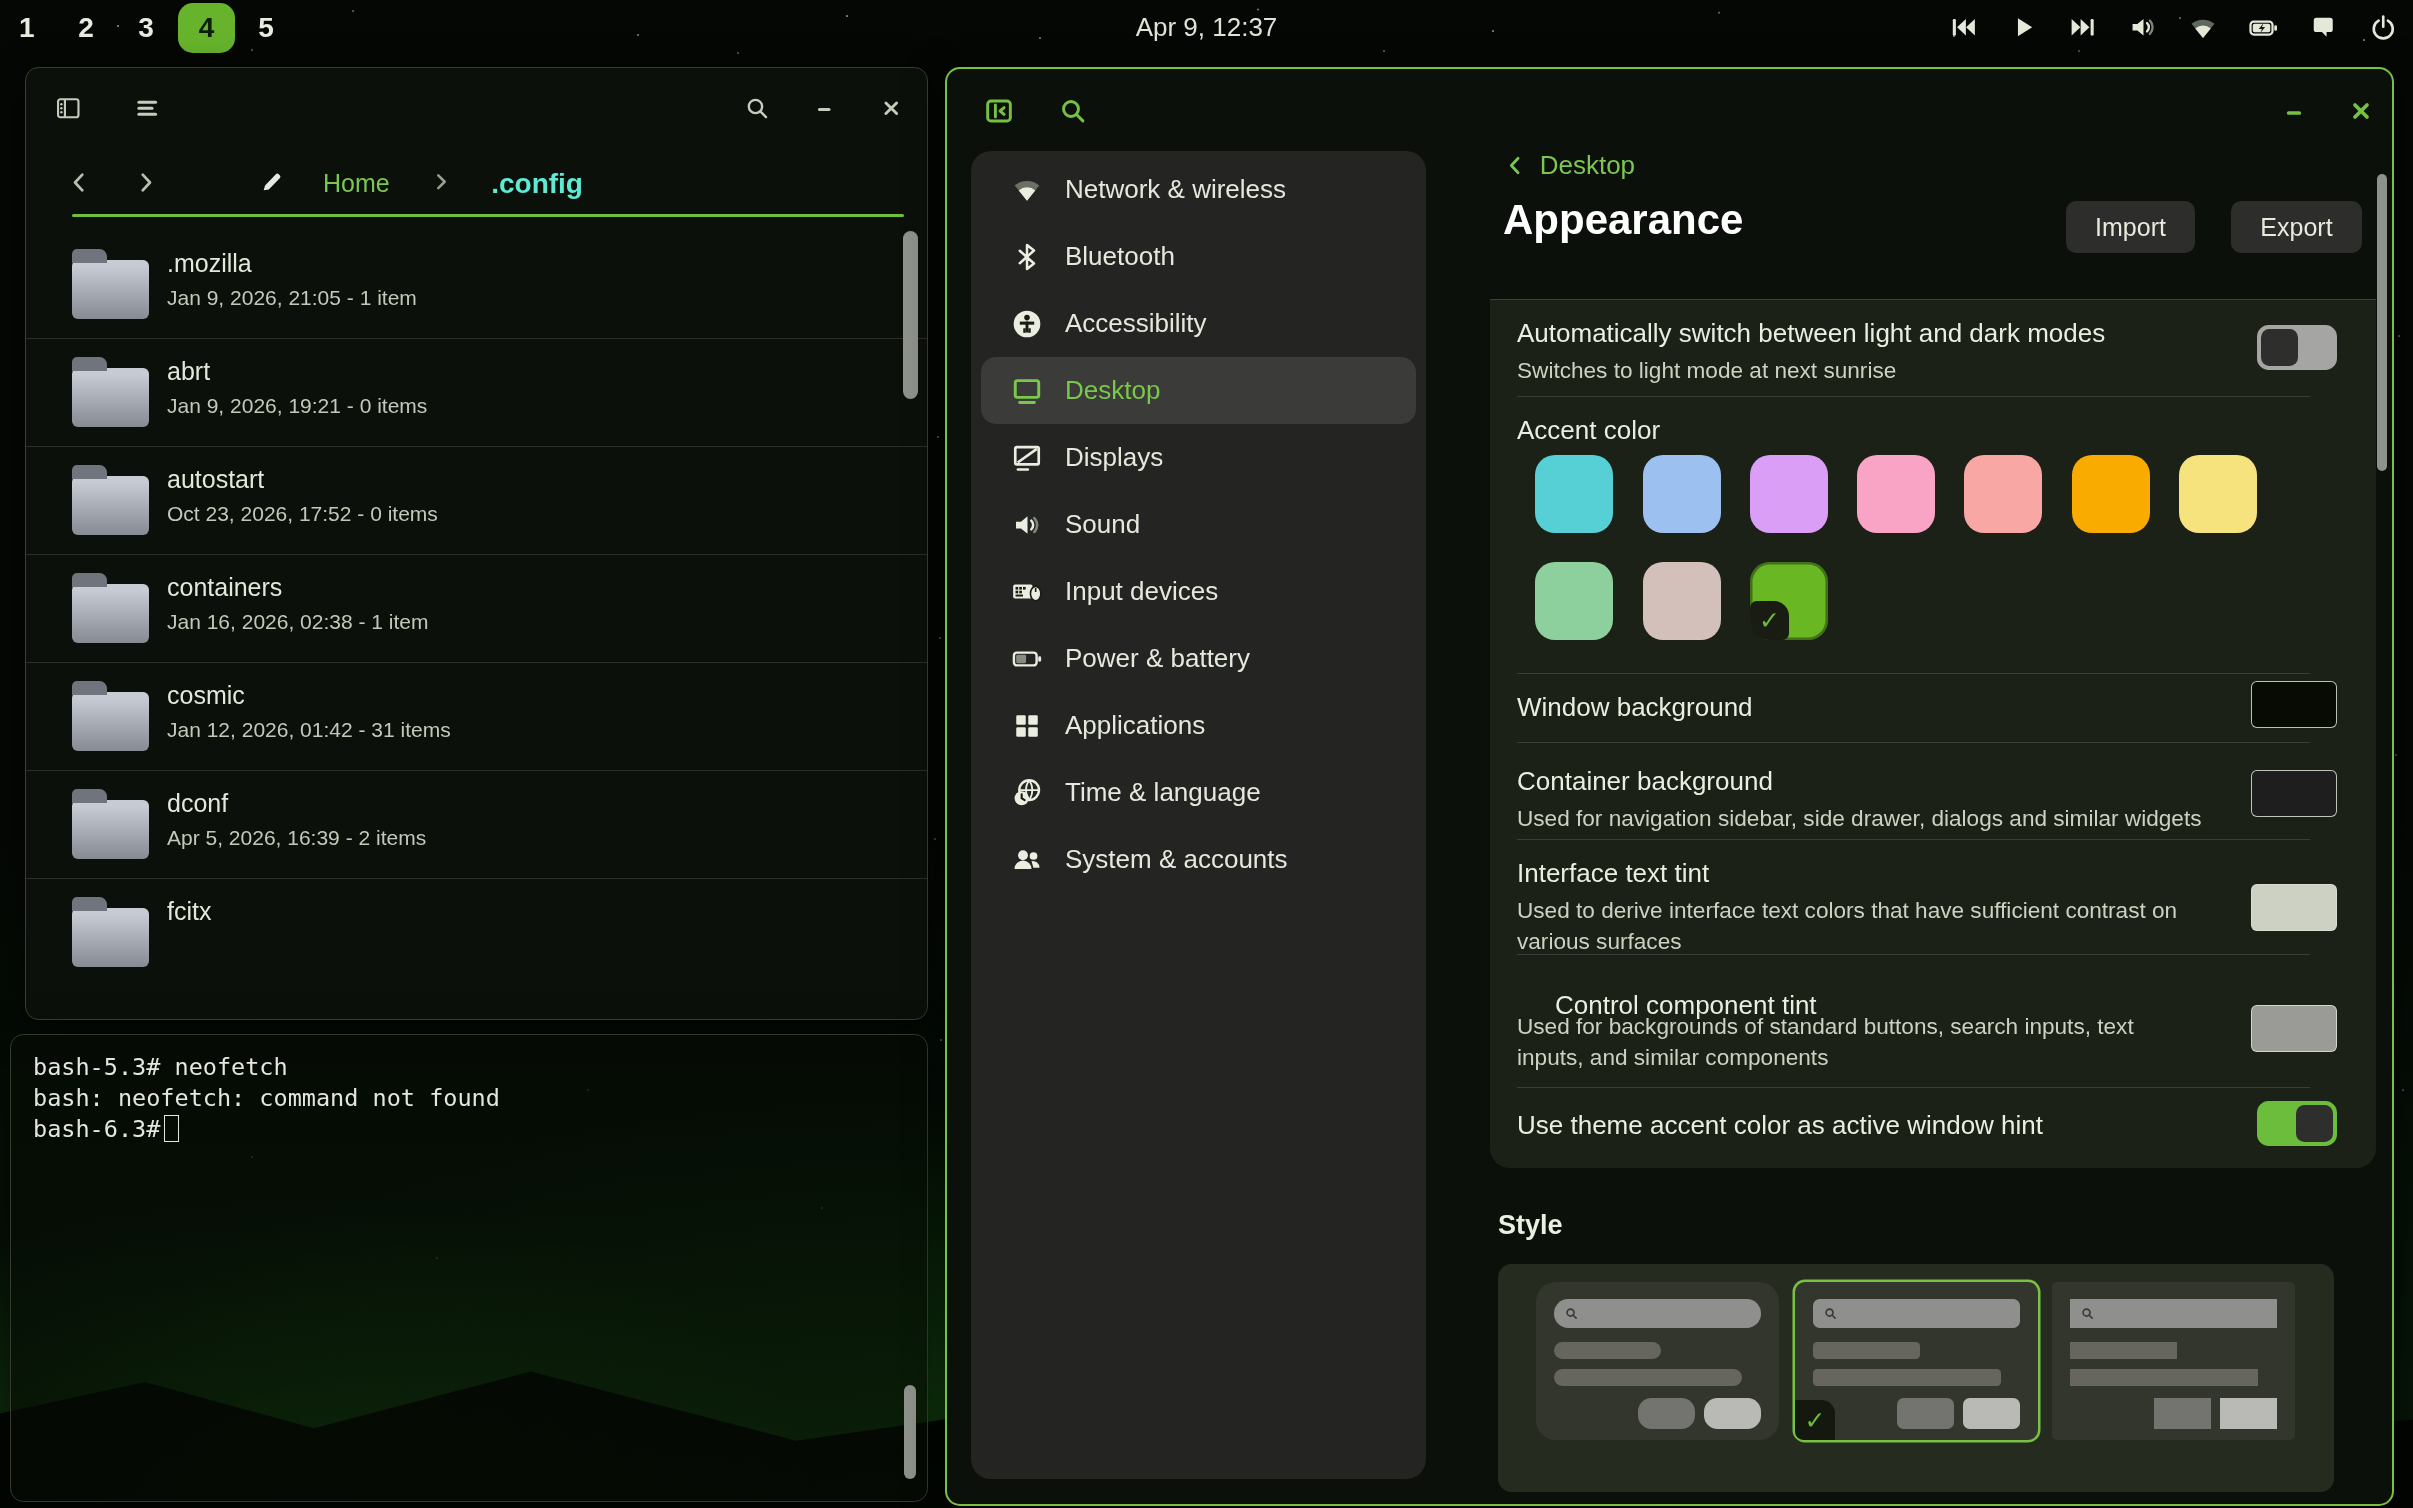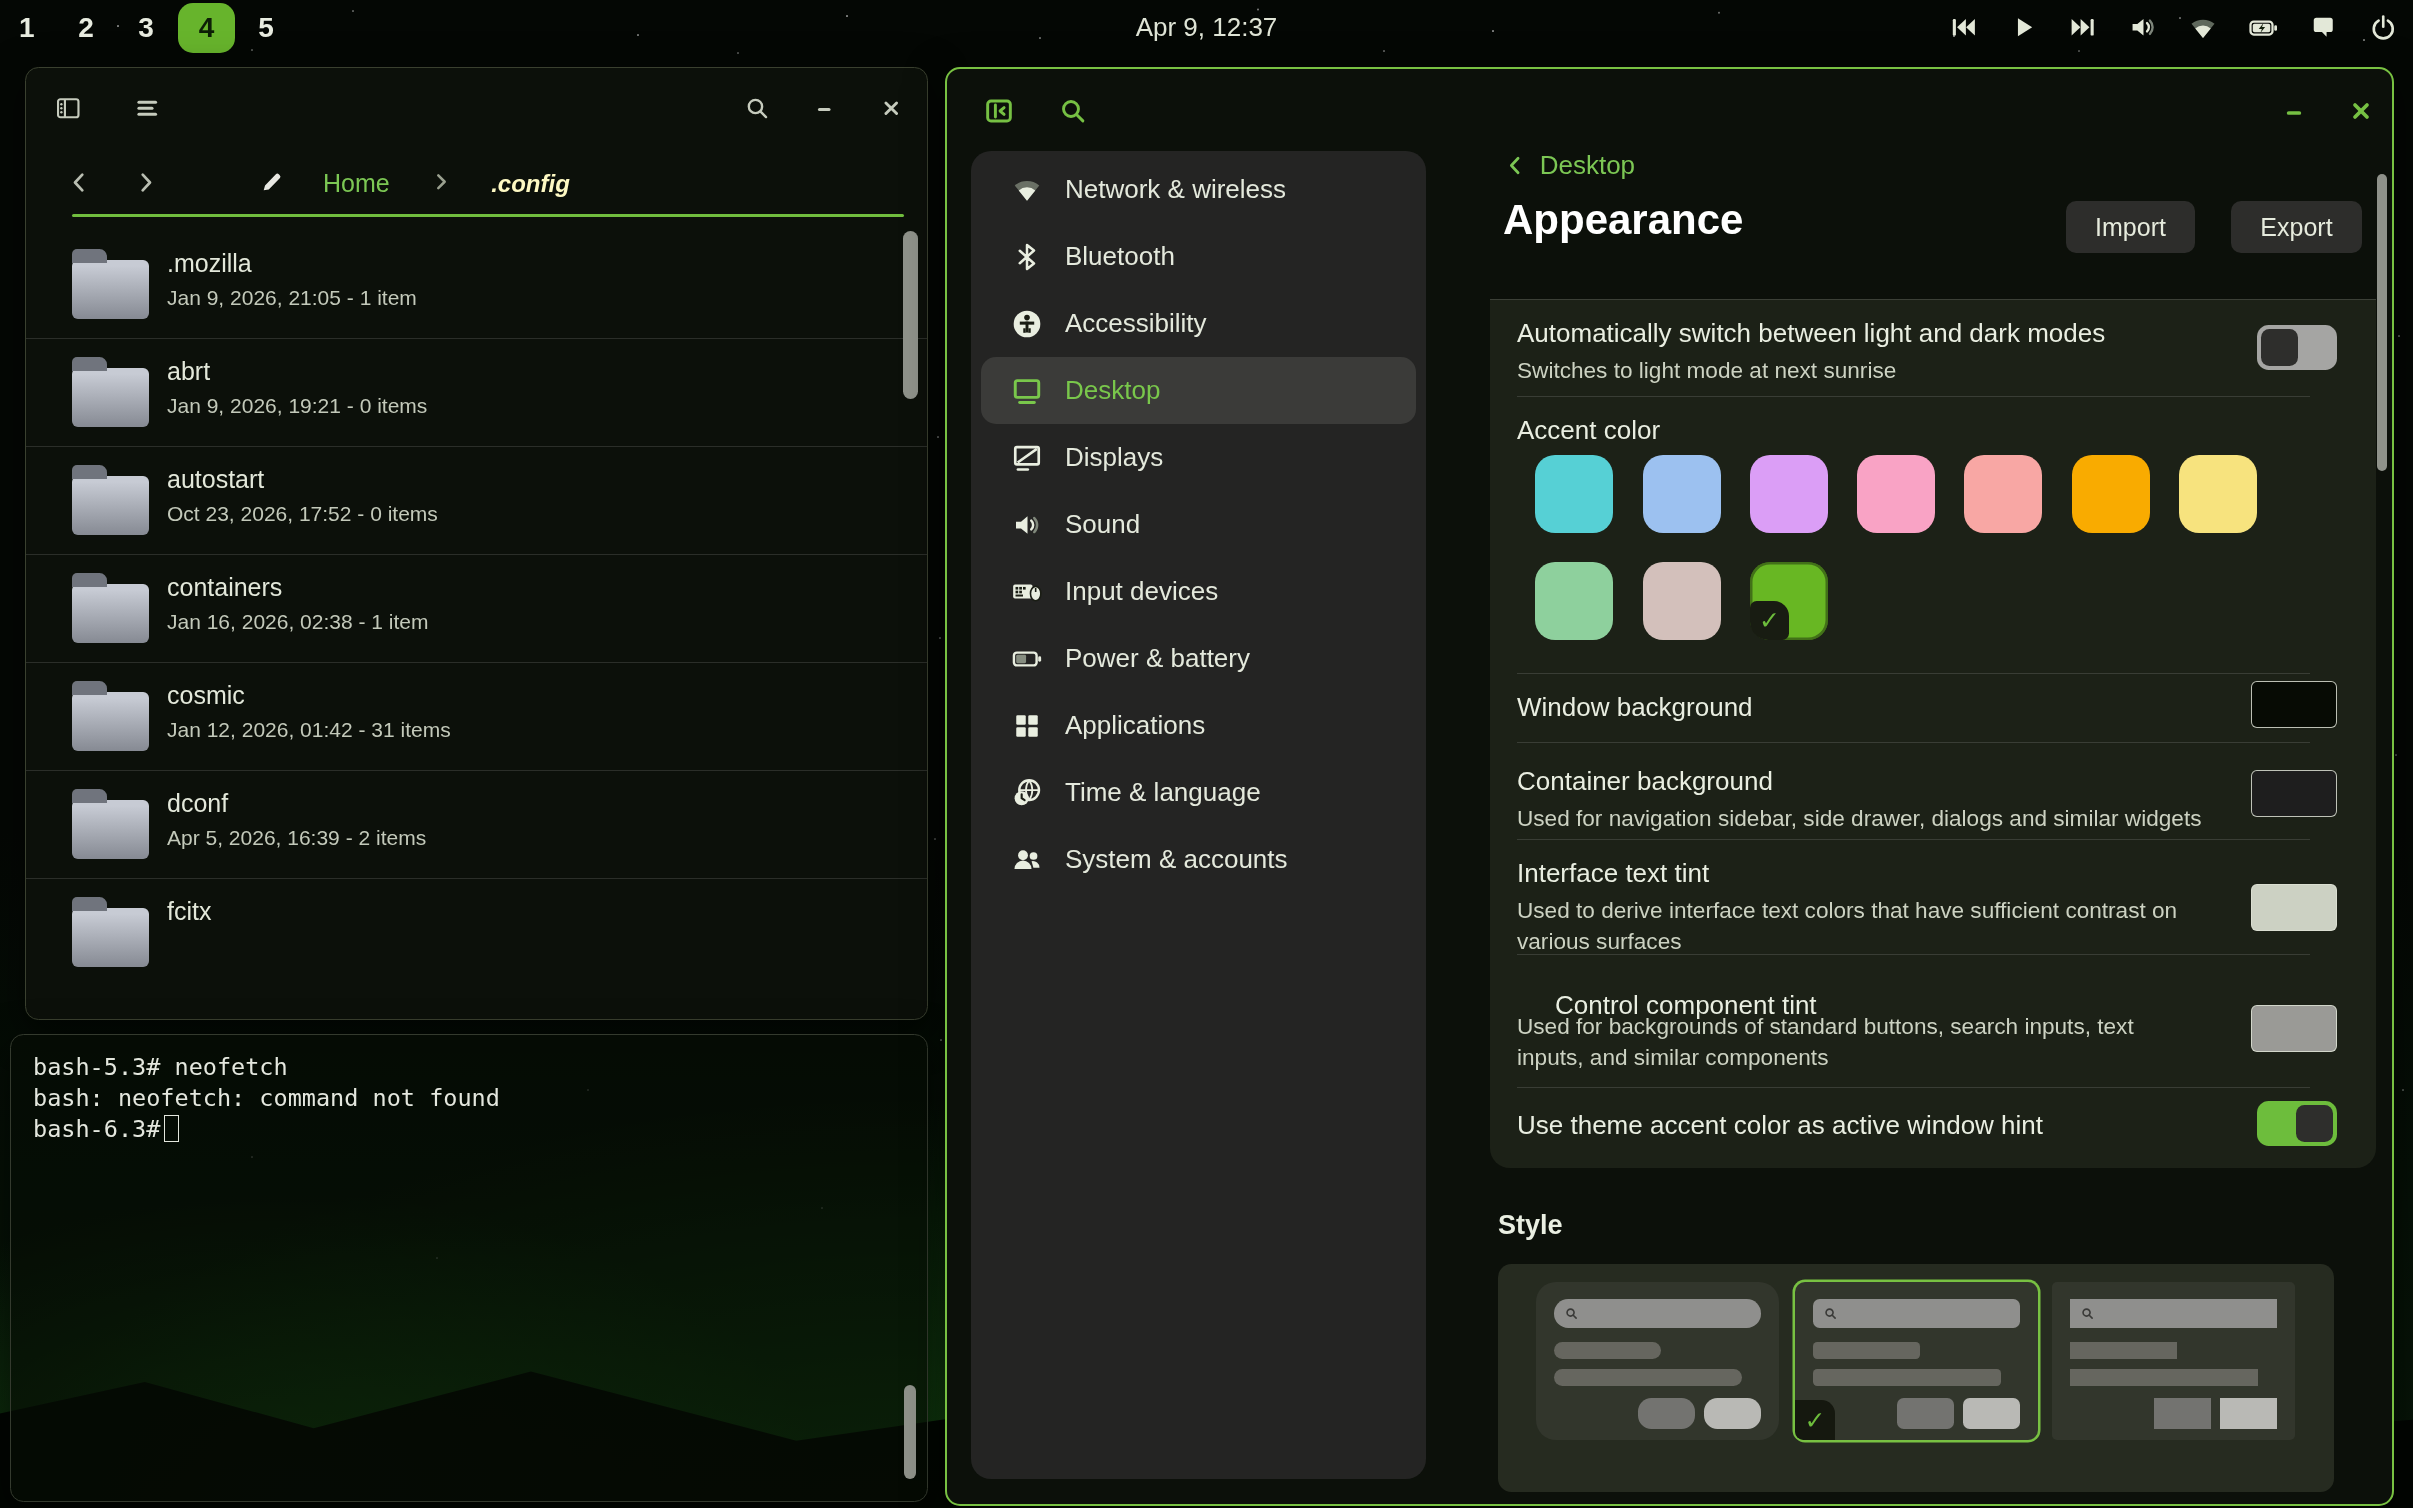--- a/index.html
+++ b/index.html
@@ -34,21 +34,21 @@
   .ws-pill{position:absolute;left:178px;top:2.5px;width:57px;height:50px;border-radius:15px;background:#67b42c;
            display:flex;align-items:center;justify-content:center;font-size:28px;font-weight:700;color:#0d1f06;}
   .clock{position:absolute;top:0;left:1081px;width:251px;height:55px;display:flex;align-items:center;justify-content:center;
          font-size:26px;color:#dfe4d6;}
   .tray{position:absolute;top:0;right:15px;height:55px;display:flex;align-items:center;gap:30px;}
   .tray .ticon{width:30px;height:30px;display:flex;align-items:center;justify-content:center;}
   
   .fh-icon{position:absolute;width:30px;height:30px;color:#c6cbbd;display:flex;align-items:center;justify-content:center;}
   .crumbs{position:absolute;left:40px;top:96px;height:39px;display:flex;align-items:center;gap:39px;}
   .crumb-home{font-size:25px;color:#7cc754;}
-  .crumb-cur{font-size:24px;font-weight:700;color:#fef9c3;font-style:italic;}
+  .crumb-cur{font-size:28px;font-weight:700;color:#5eead4;}
   .underline{position:absolute;left:46px;top:146px;width:832px;height:2.5px;background:#71bd3e;border-radius:1.7px;}
   
   .flist{position:absolute;left:0;top:163px;width:901px;}
   .frow{position:relative;height:107px;}
   .frow + .frow{border-top:0.8px solid rgba(255,255,255,.13);}
   .folder{position:absolute;left:46px;top:28.5px;width:77px;height:59px;border-radius:5.9px;background:linear-gradient(#c7cbd4 10%,#868a93);}
   .folder::before{content:"";position:absolute;top:-11px;left:0;width:35px;height:14.2px;border-radius:5px 7.5px 0 0;background:#70747d;}
   .fname{position:absolute;left:141px;top:18.4px;font-size:25px;color:#e3e8da;}
   .fmeta{position:absolute;left:141px;top:55px;font-size:21px;color:#c3c9ba;}
   .scroll{position:absolute;border-radius:7.5px;background:#8f928a;}

